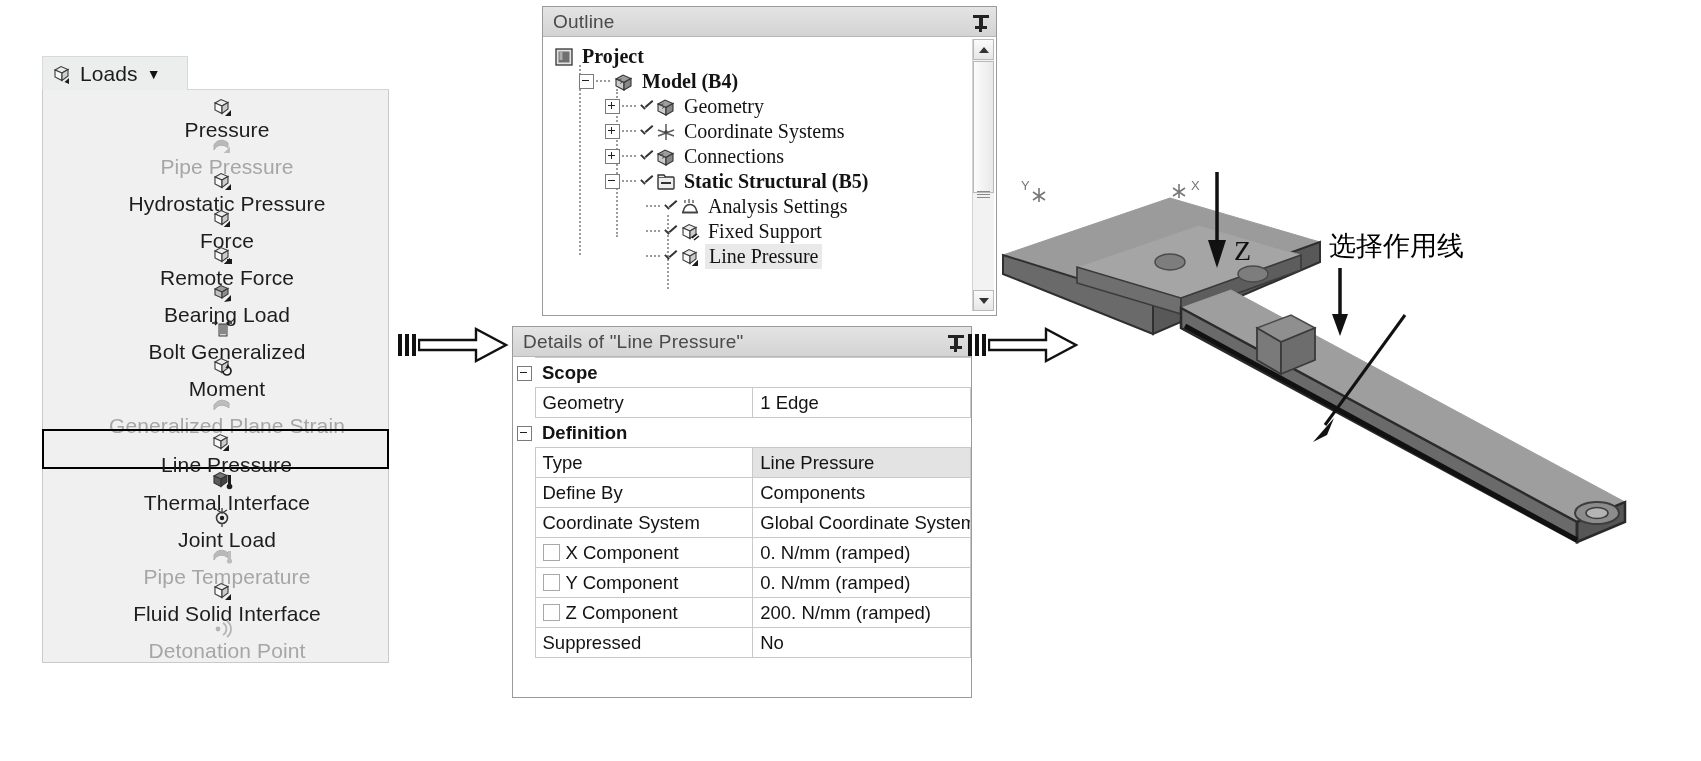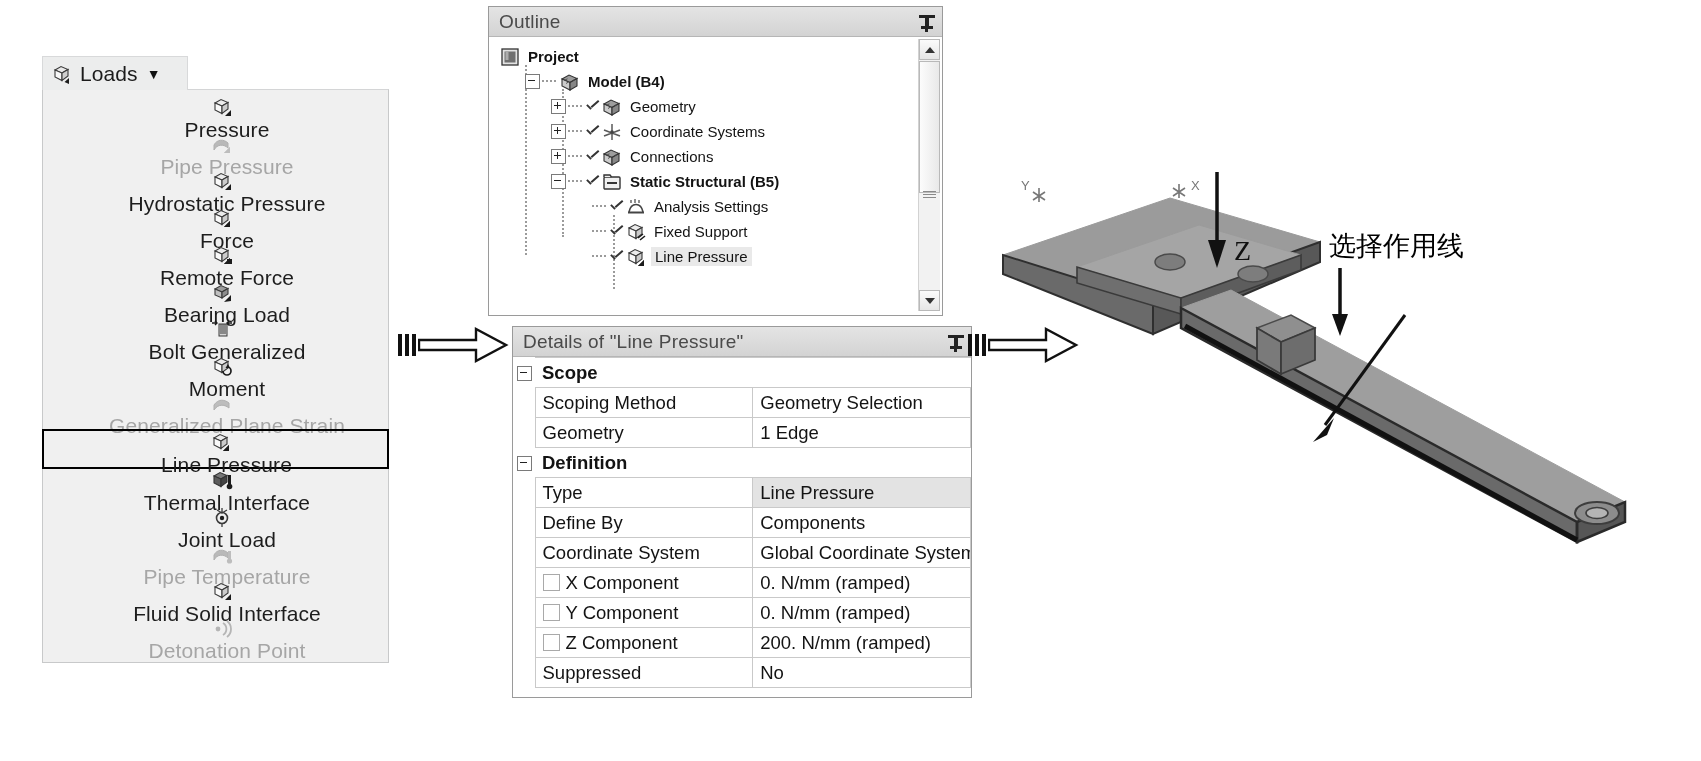--- a/index.html
+++ b/index.html
@@ -58,21 +58,21 @@
     margin:0 -1px;
     padding-left:11px;
     height:40px;
   }
 
   
   .ico{width:22px;height:22px;display:inline-block;position:relative;flex:0 0 22px;}
 
   
   #outline-panel{
-    left:488px;top:6px;width:455px;height:310px;
+    left:542px;top:6px;width:455px;height:310px;
     background:#ffffff;
     border:1px solid #9a9a9a;
     box-sizing:border-box;
   }
   .panel-title{
     height:30px;
     background:linear-gradient(#e4e4e4,#d3d3d3);
     border-bottom:1px solid #b6b6b6;
     display:flex;align-items:center;
     padding:0 6px 0 10px;
@@ -91,21 +91,21 @@
   .pin .tip{left:7px;top:16px;width:3px;height:4px;}
 
   .tree{
     position:relative;padding:7px 0 0 0;height:276px;box-sizing:border-box;
     overflow:hidden;
   }
   .tnode{
     display:flex;align-items:center;height:25px;position:relative;
   }
   .tnode .tlabel{
-    font-size:15px;color:#131313;margin-left:7px;white-space:nowrap;
+    font-size:20px;color:#131313;margin-left:7px;white-space:nowrap;font-family:Liberation Serif, serif;
   }
   .tnode.bold .tlabel{font-weight:bold;}
   .tnode .tlabel.hl{background:#e9e9e9;padding:1px 4px;margin-left:4px;}
   .expander{
     width:13px;height:13px;border:1px solid #7a7a7a;background:#fff;
     position:relative;flex:0 0 13px;margin-right:2px;
   }
   .expander::before{
     content:"";position:absolute;left:2px;top:5px;width:7px;height:1px;background:#222;
   }
@@ -505,25 +505,20 @@
     </span>
   </div>
   <table class="dtable" id="details-table">
       <tbody>
         <tr class="group">
           <td class="expcol"><span class="gexp"></span></td>
           <td colspan="2">Scope</td>
         </tr>
         <tr>
           <td class="expcol"></td>
-          <td class="keycol">Scoping Method</td>
-          <td class="valcell">Geometry Selection</td>
-        </tr>
-        <tr>
-          <td class="expcol"></td>
           <td class="keycol">Geometry</td>
           <td class="valcell">1 Edge</td>
         </tr>
         <tr class="group">
           <td class="expcol"><span class="gexp"></span></td>
           <td colspan="2">Definition</td>
         </tr>
         <tr>
           <td class="expcol"></td>
           <td class="keycol">Type</td>

